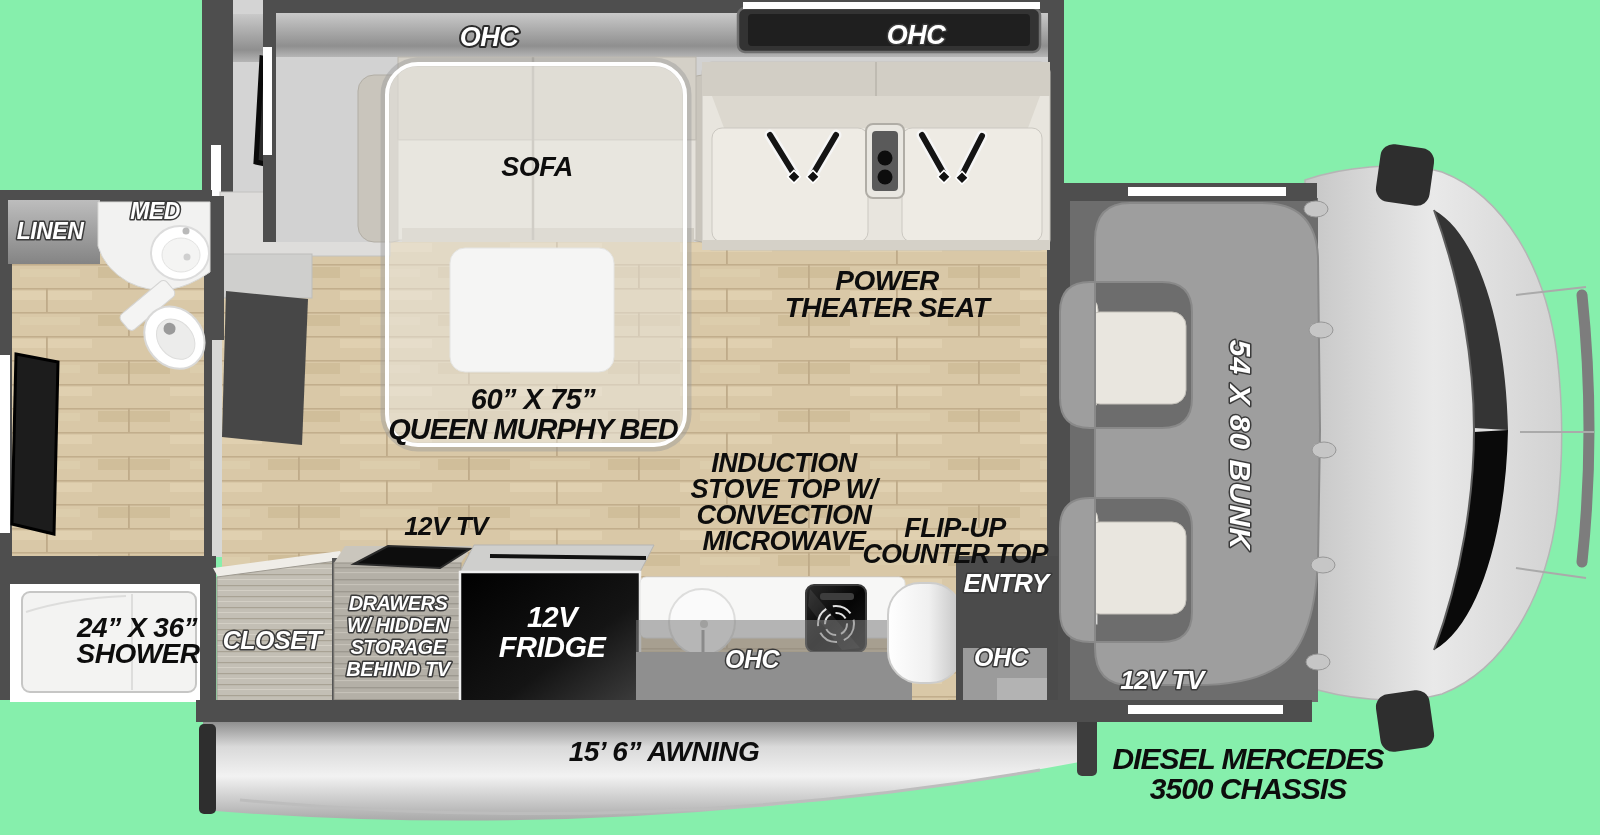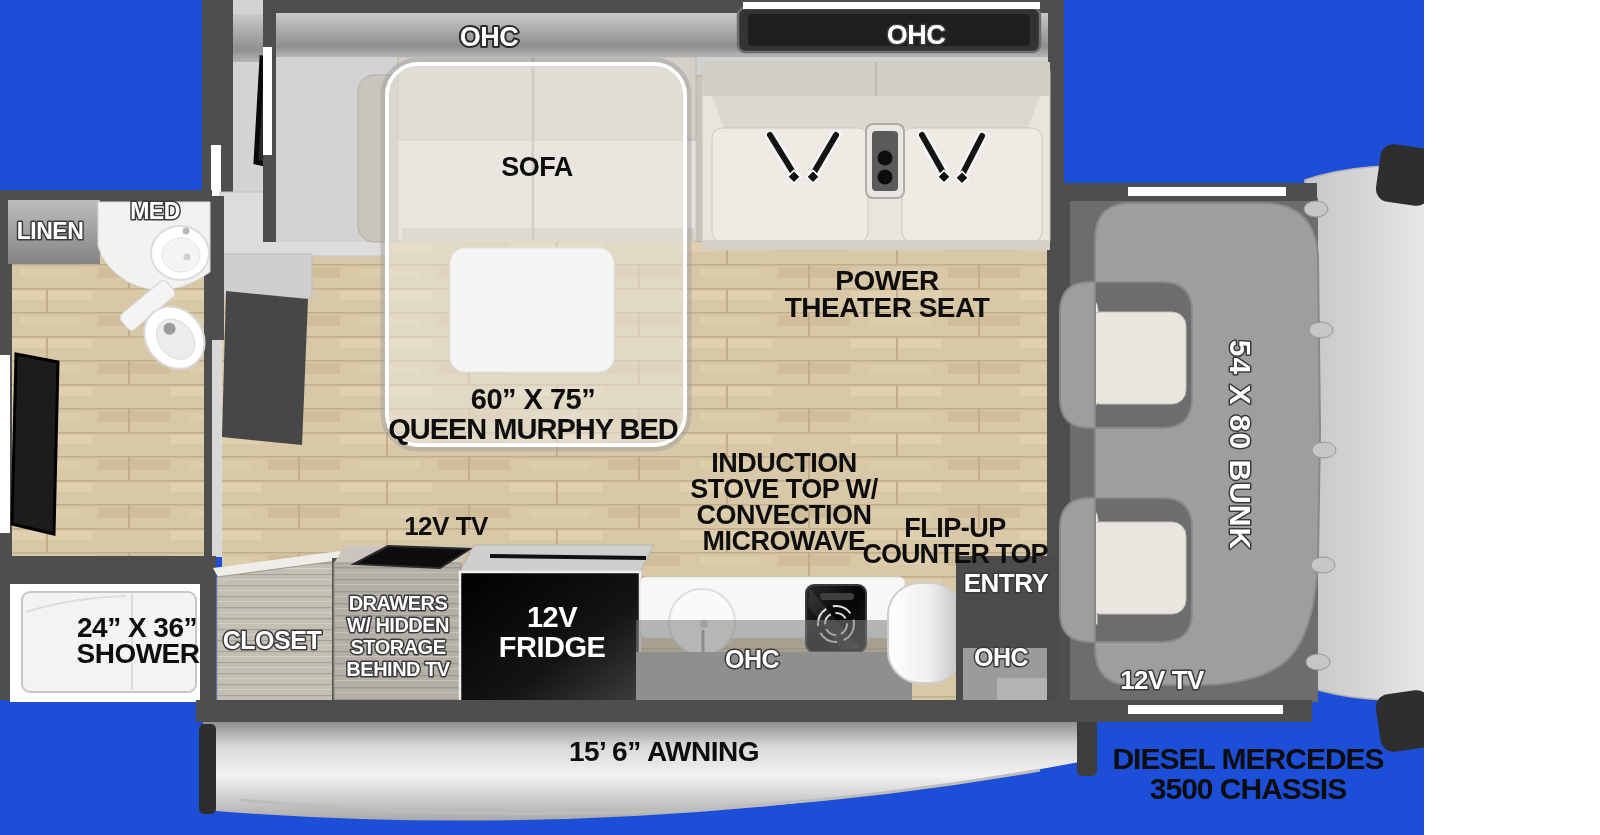--- a/index.html
+++ b/index.html
@@ -1,16 +1,16 @@
 <!DOCTYPE html>
 <html><head>
 <meta charset="utf-8">
 <style>
   html,body{margin:0;padding:0;background:#ffffff;}
-  .stage{position:relative;width:1424px;height:835px;background:#1d4ed8;overflow:hidden;}
+  .stage{position:relative;width:1600px;height:835px;background:#86efac;overflow:hidden;font-style:italic;}
   svg{display:block;}
   text{font-family:"Liberation Sans",sans-serif;font-weight:bold;text-anchor:middle;}
   .lblB{fill:#0d0d0d;letter-spacing:-0.5px;}
   .lblW{fill:#ffffff;stroke:#2b2b2b;stroke-width:4px;paint-order:stroke;stroke-linejoin:round;letter-spacing:-0.5px;}
   .lblWs{fill:#ffffff;stroke:#3a3a3a;stroke-width:3px;paint-order:stroke;stroke-linejoin:round;letter-spacing:-0.5px;}
 </style>
 </head>
 <body>
 
 <div class="stage">

